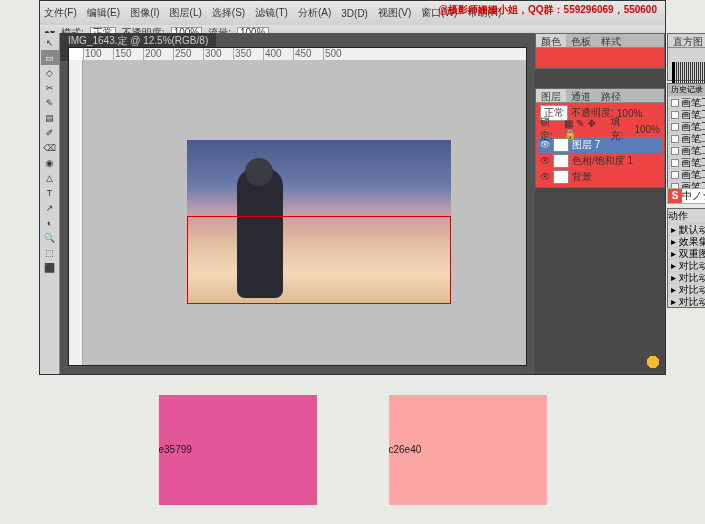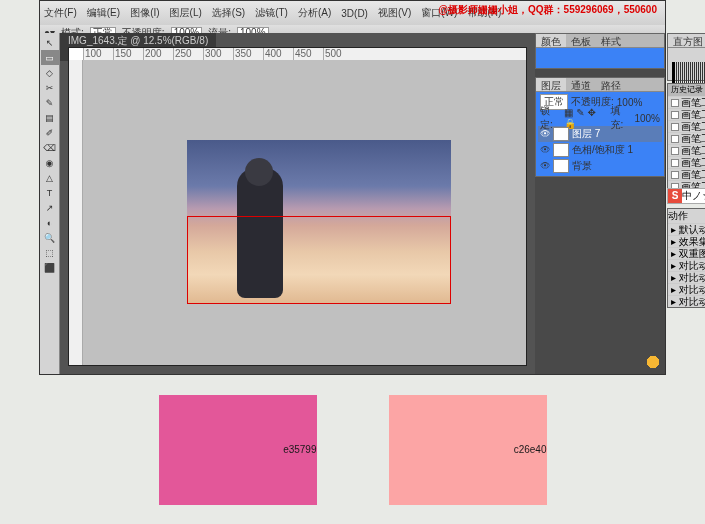--- a/index.html
+++ b/index.html
@@ -19,42 +19,42 @@
 .canvas-wrap{position:absolute;left:8px;top:14px;right:8px;bottom:8px;background:#fff;border:1px solid #222}
 .ruler-h{position:absolute;left:14px;top:0;right:0;height:16px;background:#f0f0f0;border-bottom:1px solid #aaa;font-size:6px;color:#666;overflow:hidden}
 .ruler-h span{display:inline-block;width:30px;border-left:1px solid #aaa;padding-left:1px;height:12px;line-height:12px}
 .ruler-v{position:absolute;left:0;top:12px;width:14px;bottom:0;background:#f0f0f0;border-right:1px solid #aaa}
 .canvas{position:absolute;left:14px;top:12px;right:0;bottom:0;background:#c0c0c0;overflow:hidden}
 .photo{position:absolute;left:104px;top:80px;width:264px;height:164px;background:linear-gradient(180deg,#4a5a8a 0%,#6b7aaa 28%,#b89bb0 42%,#d4a89a 52%,#e8c8a8 68%,#f2d8b8 82%,#e0b890 100%)}
 .photo::before{content:"";position:absolute;left:50px;top:28px;width:46px;height:130px;background:#2a2a32;border-radius:18px 18px 8px 8px}
 .photo::after{content:"";position:absolute;left:58px;top:18px;width:28px;height:28px;background:#3a3a42;border-radius:50%}
 .selection{position:absolute;left:104px;top:156px;width:264px;height:88px;border:1px solid #d00;background:transparent}
 .panels{position:absolute;right:0;top:0;width:130px;bottom:0;background:#494949}
-.panel{background:#3b82f6;border:1px solid #666;margin-bottom:8px}
+.panel{background:#ef4444;border:1px solid #666;margin-bottom:19px}
 .panel-tabs{height:14px;background:#b8b8b8;display:flex;font-size:8px;border-bottom:1px solid #888}
 .panel-tabs span{padding:1px 5px;color:#333}
 .panel-tabs span.active{background:#d4d4d4}
 .panel-body{padding:2px;font-size:8px;color:#333}
 .layer-row{display:flex;align-items:center;height:16px;gap:3px;padding:0 2px}
 .layer-row.sel{background:#5a7db8;color:#fff}
 .eye{width:10px;height:10px;font-size:8px}
 .thumb{width:16px;height:14px;background:#fff;border:1px solid #888}
 .histogram{position:absolute;right:-80px;top:0;width:78px;height:48px;background:#d4d4d4;border:1px solid #666}
 .histogram .graph{margin:14px 4px 2px;height:28px;background:linear-gradient(90deg,#000 0%,#000 5%,transparent 5%),repeating-linear-gradient(90deg,#333 0,#333 1px,transparent 1px,transparent 2px);position:relative}
 .histogram .graph::after{content:"";position:absolute;right:0;bottom:0;width:60%;height:100%;background:linear-gradient(180deg,transparent 0%,transparent 30%,#222 100%);clip-path:polygon(0 100%,10% 90%,25% 70%,40% 50%,55% 30%,70% 15%,85% 5%,100% 0%,100% 100%)}
 .side-panel{position:absolute;right:-80px;top:50px;width:78px;background:#d4d4d4;border:1px solid #666}
 .side-panel .hdr{height:12px;background:#b8b8b8;font-size:8px;padding:0 3px;line-height:12px}
 .side-row{height:12px;font-size:8px;padding:0 3px;display:flex;align-items:center;gap:2px;border-top:1px solid #ccc}
 .side-row .sq{width:8px;height:8px;border:1px solid #888;background:#fff}
 .ime{position:absolute;right:-80px;top:155px;width:78px;height:16px;background:#fff;border:1px solid #aaa;display:flex;align-items:center;font-size:9px}
 .ime .logo{width:14px;height:14px;background:#e74c3c;color:#fff;text-align:center;line-height:14px;font-weight:bold}
 .side-panel2{position:absolute;right:-80px;top:175px;width:78px;background:#d4d4d4;border:1px solid #666}
 .watermark{position:absolute;right:8px;top:2px;font-size:10px;color:#d00;font-weight:bold}
 .swatches{position:absolute;left:0;top:375px;width:705px;height:149px;background:#e8eae6;display:flex;align-items:center;justify-content:center;gap:72px}
-.swatch{width:158px;height:110px;display:flex;align-items:center;justify-content:flex-end;font-size:22px;font-family:Arial;color:#1a1a1a}
+.swatch{width:158px;height:110px;display:flex;align-items:center;justify-content:flex-start;font-size:22px;font-family:Arial;color:#1a1a1a}
 .sw1{background:#e35799}
 .sw2{background:#fca5a5}
 .mascot{position:absolute;right:40px;bottom:152px;width:24px;height:20px;background:radial-gradient(circle,#f7b733 40%,transparent 40%);}
 </style>
 </head>
 <body>
 
 <div class="wrap">
   <div class="ps">
     <div class="watermark">@摄影师姗姗小姐，QQ群：559296069，550600</div>

